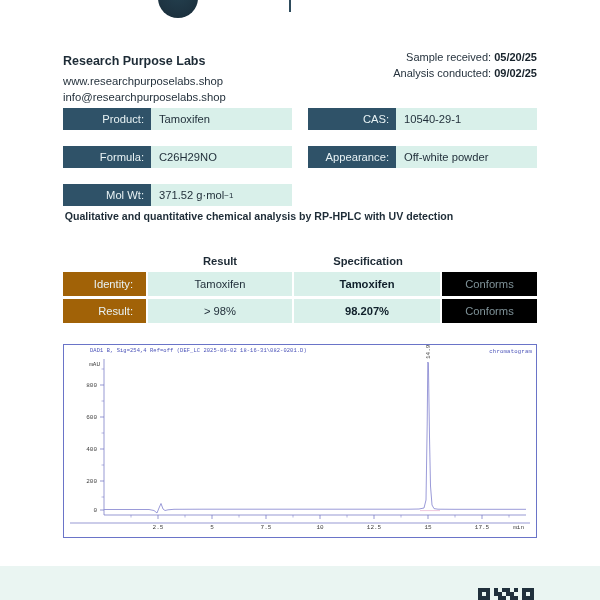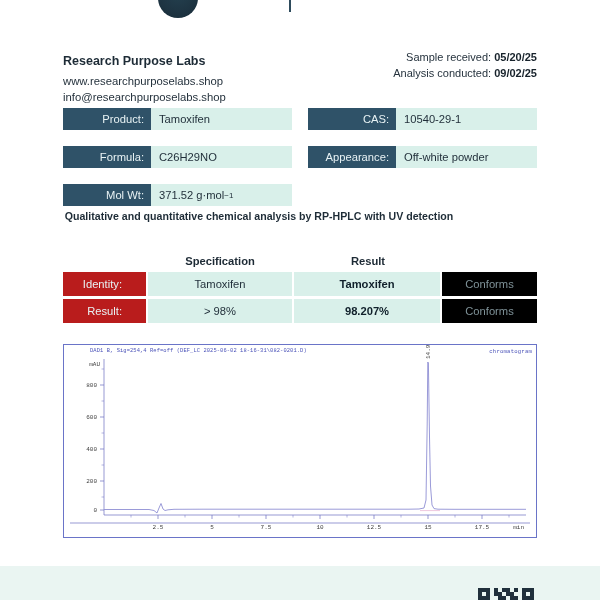--- a/index.html
+++ b/index.html
@@ -137,27 +137,27 @@
     color: #1d2a35;
   }
   .res-row {
     display: grid;
     grid-template-columns: 83px 148px 148px 95px;
     height: 24px;
     margin-bottom: 3px;
     column-gap: 0;
   }
   .res-row .lab {
-    background: #b91c1c;
+    background: #a16207;
     color: #e8f2f4;
     font-size: 11.2px;
     display: flex;
     align-items: center;
     justify-content: flex-end;
-    padding-right: 24px;
+    padding-right: 13px;
     box-sizing: border-box;
   }
   .res-row .spec {
     background: #d9f0ea;
     color: #1f2d38;
     font-size: 11.2px;
     display: flex; align-items: center; justify-content: center;
     box-sizing: border-box;
     border-right: 2px solid #ffffff;
     border-left: 2px solid #ffffff;
@@ -284,22 +284,22 @@
         <sup>−1</sup>
     </div>
   </div>
 </div>
 
 <div class="method-line">Qualitative and quantitative chemical analysis by RP-HPLC with UV detection</div>
 
 <div class="results">
   <div class="res-head">
     <div></div>
+    <div>Result</div>
     <div>Specification</div>
-    <div>Result</div>
     <div></div>
   </div>
 
   <div class="res-row">
     <div class="lab">Identity:</div>
     <div class="spec">Tamoxifen</div>
     <div class="result">Tamoxifen</div>
     <div class="conf">Conforms</div>
   </div>
 

